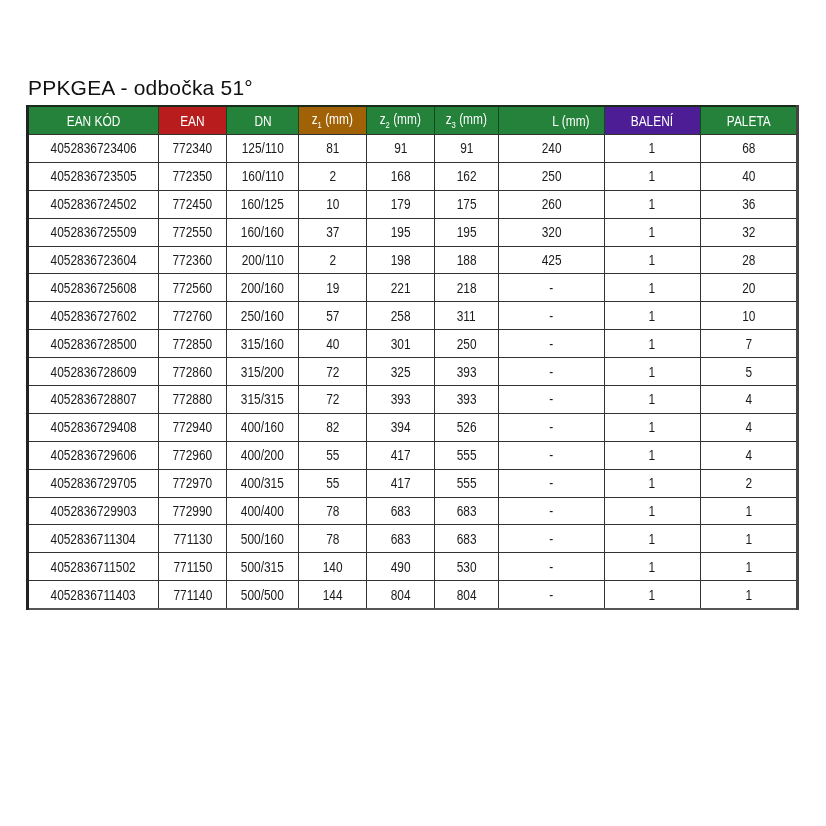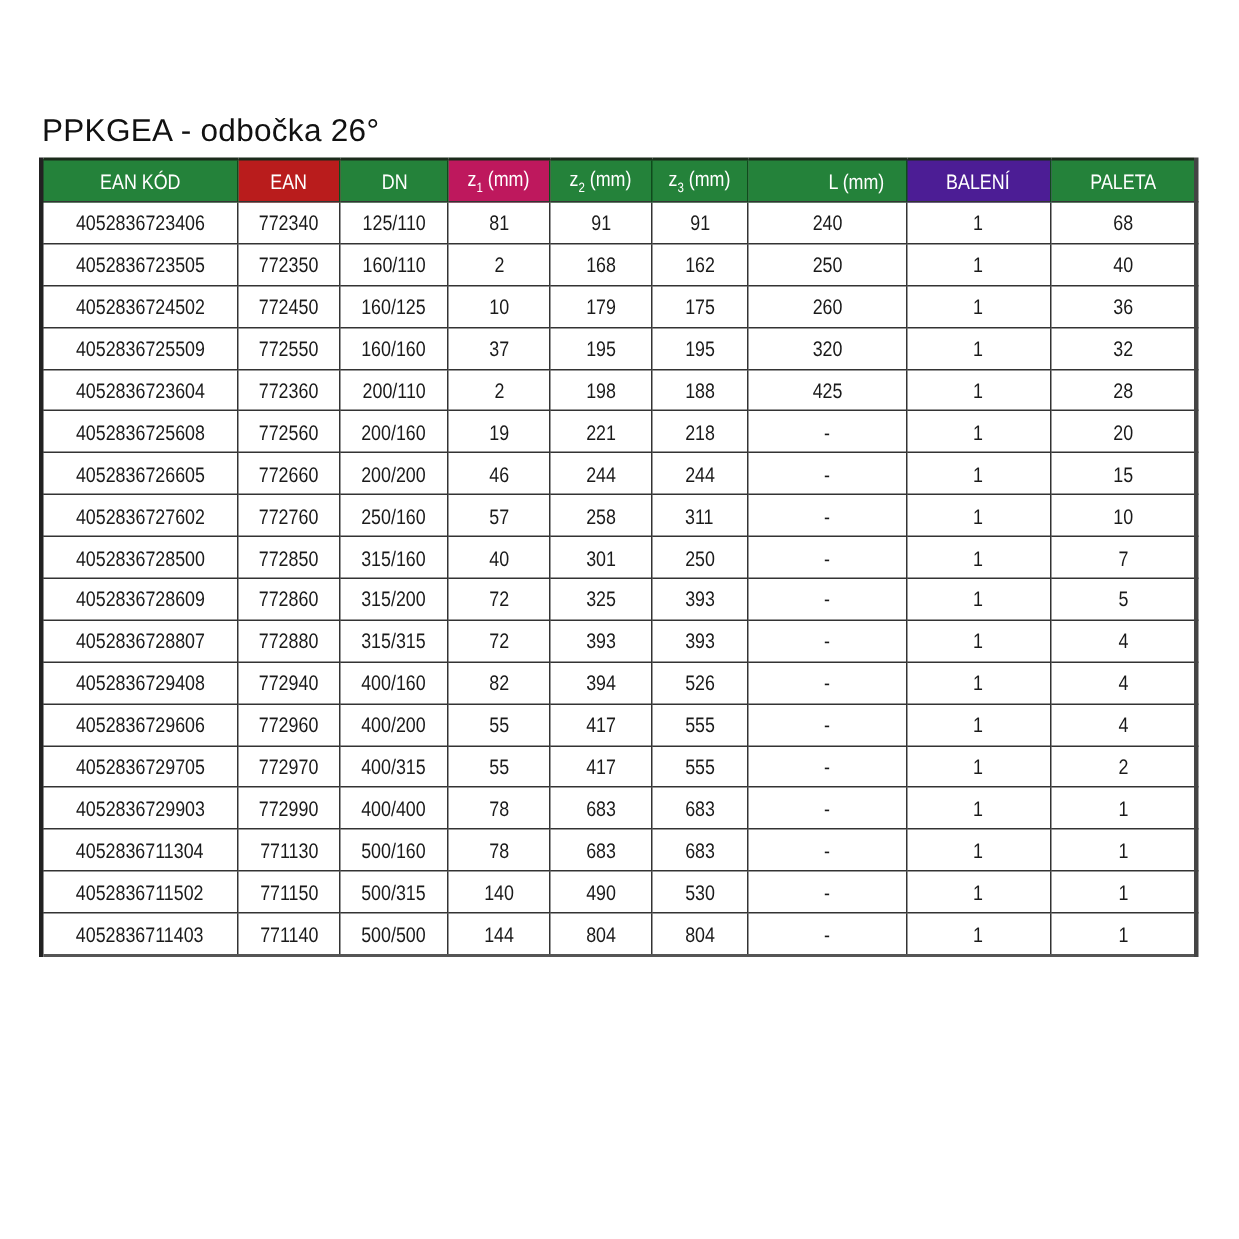--- a/index.html
+++ b/index.html
@@ -15,29 +15,29 @@
   td { text-align:center; font-size:14px; height:26.9px; padding:0;
        border:1px solid #333; }
   td span { display:inline-block; transform:scaleX(0.85); }
   sub { font-size:9px; }
   .c0{width:134px}.c1{width:70px}.c2{width:74px}.c3{width:73px}.c4{width:72px}
   .c5{width:69px}.c6{width:72px}.c7{width:104px}.c8{width:103px}
 </style>
 </head>
 <body>
 
-<div class="title">PPKGEA - odbočka 26°</div>
+<div class="title">PPKGEA - odbočka 51°</div>
 
 <table>
   <thead>
     <tr id="hdr">
         <th class="c0" style="background: rgb(36, 130, 58);"><span class="lbl">EAN KÓD</span></th>
         <th class="c1" style="background: #b91c1c;"><span class="lbl">EAN</span></th>
         <th class="c2" style="background: rgb(36, 130, 58);"><span class="lbl">DN</span></th>
-        <th class="c3" style="background: #be185d;"><span class="lbl">z<sub>1</sub> (mm)</span></th>
+        <th class="c3" style="background: #a16207;"><span class="lbl">z<sub>1</sub> (mm)</span></th>
         <th class="c4" style="background: rgb(36, 130, 58); margin-top: 33px;"><span class="lbl">z<sub>2</sub> (mm)</span></th>
         <th class="c5" style="background: rgb(36, 130, 58);"><span class="lbl">z<sub>3</sub> (mm)</span></th>
         <th class="c6" style="background: rgb(36, 130, 58); padding-left: 39px;"><span class="lbl">L (mm)</span></th>
         <th class="c7" style="background: #4c1d95; text-align: center;"><span class="lbl">BALENÍ</span></th>
         <th class="c8" style="background: rgb(36, 130, 58);"><span class="lbl">PALETA</span></th>
       </tr>
   </thead>
   <tbody id="body">
       <tr>
         <td class="c0"><span>4052836723406</span></td>
@@ -99,31 +99,20 @@
         <td class="c1"><span>772560</span></td>
         <td class="c2"><span>200/160</span></td>
         <td class="c3"><span>19</span></td>
         <td class="c4"><span>221</span></td>
         <td class="c5"><span>218</span></td>
         <td class="c6"><span>-</span></td>
         <td class="c7"><span>1</span></td>
         <td class="c8"><span>20</span></td>
       </tr>
       <tr>
-        <td class="c0"><span>4052836726605</span></td>
-        <td class="c1"><span>772660</span></td>
-        <td class="c2"><span>200/200</span></td>
-        <td class="c3"><span>46</span></td>
-        <td class="c4"><span>244</span></td>
-        <td class="c5"><span>244</span></td>
-        <td class="c6"><span>-</span></td>
-        <td class="c7"><span>1</span></td>
-        <td class="c8"><span>15</span></td>
-      </tr>
-      <tr>
         <td class="c0"><span>4052836727602</span></td>
         <td class="c1"><span>772760</span></td>
         <td class="c2"><span>250/160</span></td>
         <td class="c3"><span>57</span></td>
         <td class="c4"><span>258</span></td>
         <td class="c5"><span>311</span></td>
         <td class="c6"><span>-</span></td>
         <td class="c7"><span>1</span></td>
         <td class="c8"><span>10</span></td>
       </tr>

